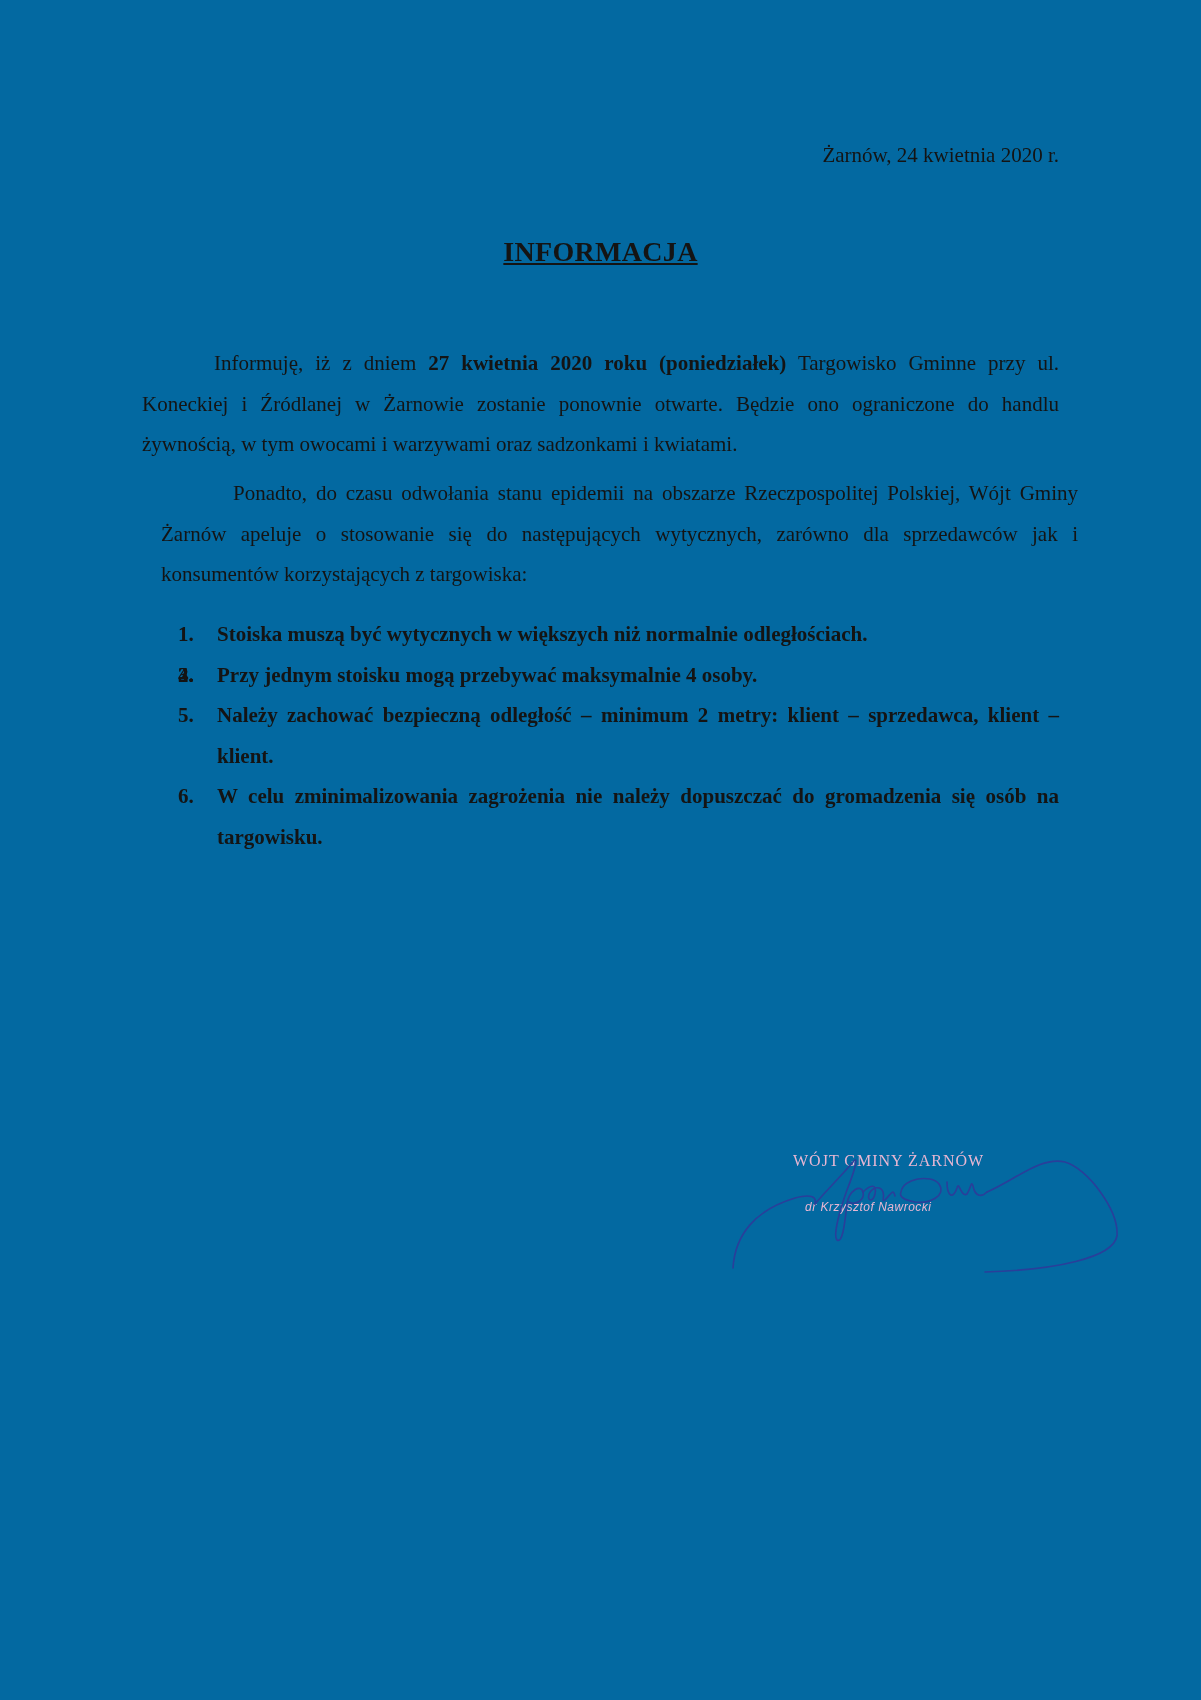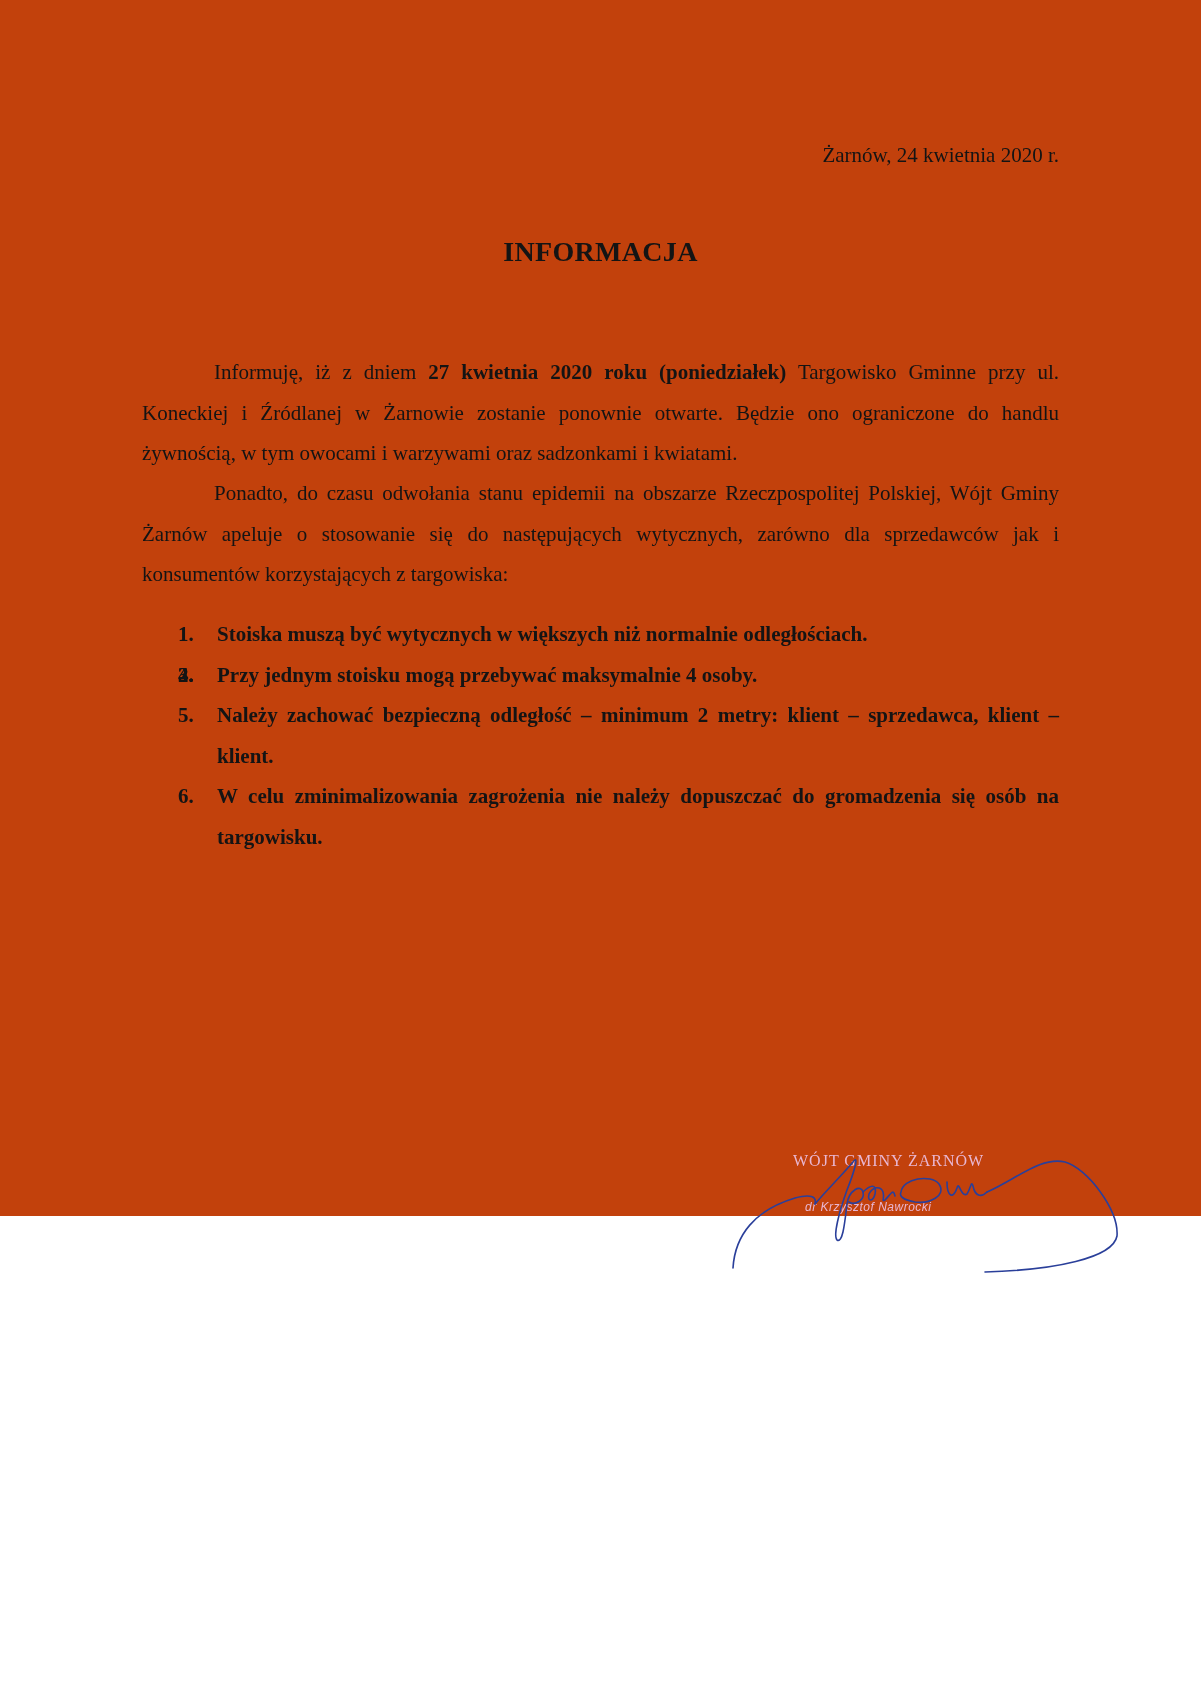--- a/index.html
+++ b/index.html
@@ -11,54 +11,55 @@
     width: 1201px;
     height: 1700px;
     position: relative;
     overflow: hidden;
     font-family: "Liberation Serif", "DejaVu Serif", serif;
     color: #141414;
   }
   .page {
     position: absolute;
     left: 0; top: 0;
-    width: 1201px; height: 1216px;
-    background: #c2410c;
+    width: 1201px; height: 1700px;
+    background: #0369a1;
   }
   .date-line {
     position: absolute;
     top: 141px;
     right: 142px;
     font-size: 21px;
     line-height: 28px;
   }
   .title {
     position: absolute;
     top: 236px;
     left: 0;
     width: 1201px;
     text-align: center;
     font-weight: bold;
     font-size: 28px;
     letter-spacing: 0.3px;
+    text-decoration: underline;
   }
   .body-text {
     position: absolute;
     left: 142px;
     width: 917px;
     font-size: 21px;
     line-height: 40.5px;
     text-align: justify;
   }
   .para {
     text-indent: 72px;
     margin: 0;
   }
-  .para1 { top: 352px; font-family: Liberation Serif, serif; }
-  .para2 { top: 473px; }
+  .para1 { top: 343px; font-family: Liberation Serif, serif; }
+  .para2 { top: 473px; margin-left: 19px; }
   .para .b { font-weight: bold; }
 
   .list {
     position: absolute;
     left: 142px;
     top: 614px;
     width: 917px;
     margin: 0;
     padding: 0;
     list-style: none;

